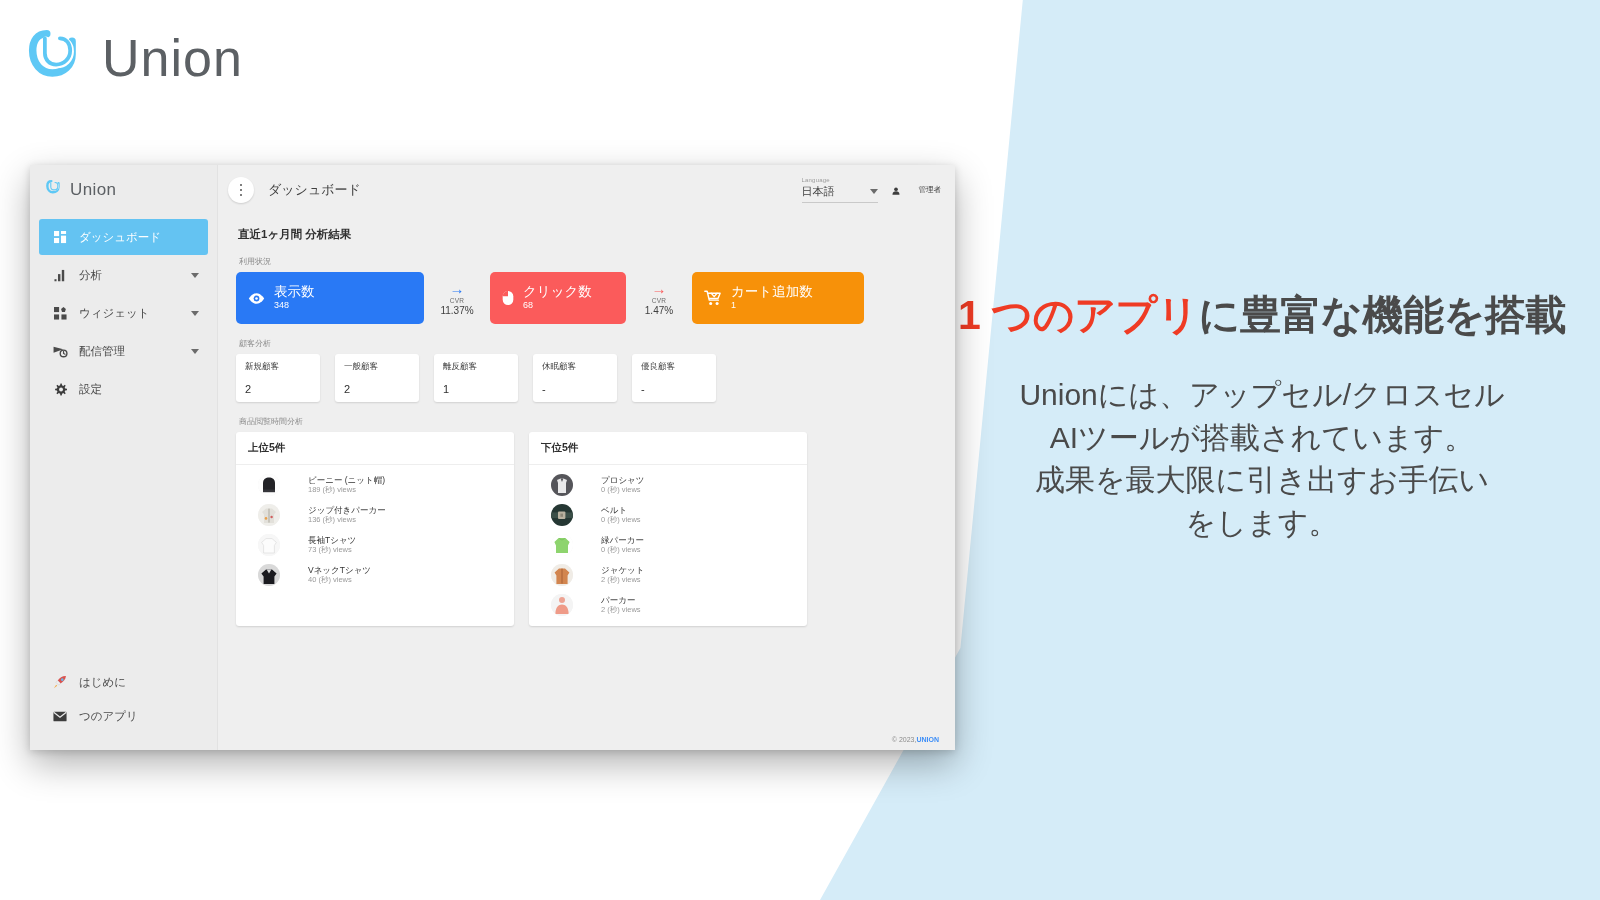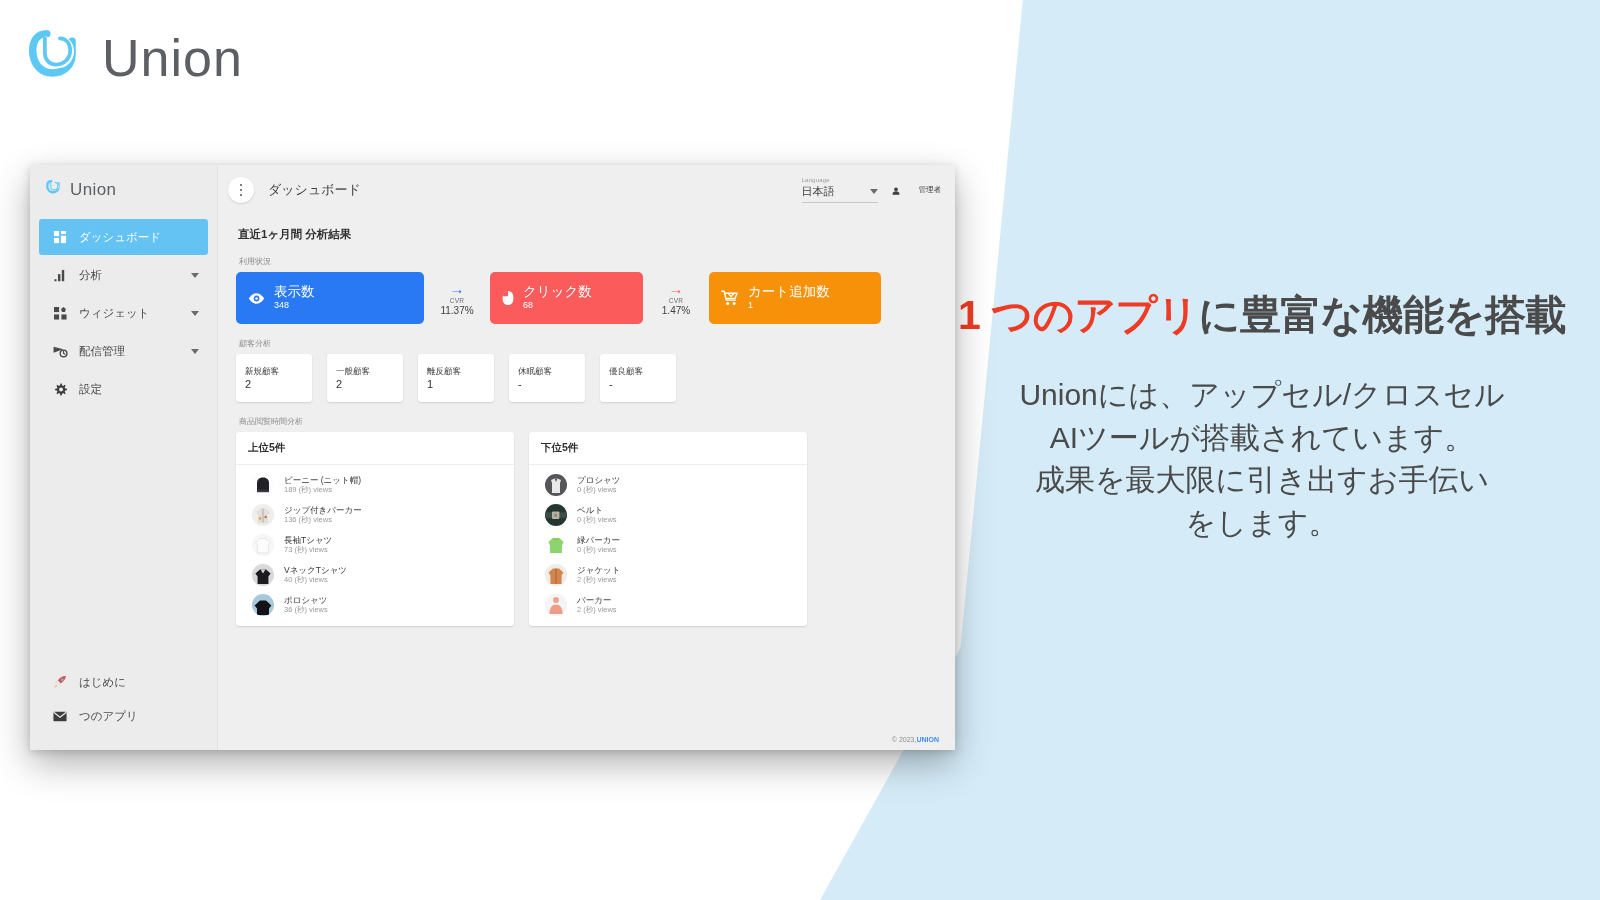--- a/index.html
+++ b/index.html
@@ -96,57 +96,57 @@
   .section-title{ font-size:11.5px; font-weight:bold; color:#2f2f2f; margin:4px 0 14px 2px; }
   .group-label{ font-size:8px; color:#8a8a8a; margin:0 0 5px 3px; }
 
   
   .kpi-row{ display:flex; align-items:center; margin-bottom:14px; }
   .kpi-card{
     height:52px; border-radius:5px; display:flex; align-items:center;
     padding:0 12px; gap:9px; color:#fff; flex-shrink:0;
   }
   .kpi-card.blue{ background:#2979f5; width:188px; }
-  .kpi-card.red{ background:#fb5b5b; width:153px; }
+  .kpi-card.red{ background:#fb5b5b; width:136px; }
   .kpi-card.orange{ background:#f79109; width:172px; }
   .kpi-ico{ display:flex; align-items:center; justify-content:center; flex-shrink:0; }
   .kpi-txt .kpi-name{ font-size:13.5px; line-height:1.15; }
   .kpi-txt .kpi-val{ font-size:9px; line-height:1.3; }
   .kpi-gap{
     width:66px; display:flex; flex-direction:column; align-items:center;
     justify-content:center; gap:1px;
   }
   .kpi-arrow{ font-size:15px; line-height:1; }
   .kpi-arrow.b{ color:#2979f5; }
   .kpi-arrow.r{ color:#fb5b5b; }
   .cvr-lbl{ font-size:6.5px; color:#6d6d6d; letter-spacing:.3px; }
   .cvr-val{ font-size:10px; color:#3f3f3f; }
 
   
   .cust-row{ display:flex; gap:15px; margin-bottom:14px; }
   .cust-card{
-    width:76px; height:48px; background:#fff; border-radius:3px;
+    width:84px; height:48px; background:#fff; border-radius:3px;
     box-shadow:0 1px 2px rgba(0,0,0,.13); padding:7px 9px;
-    display:flex; flex-direction:column; justify-content:center;
+    display:flex; flex-direction:column; justify-content:space-between;
   }
   .cust-name{ font-size:8.5px; color:#3a3a3a; }
   .cust-val{ font-size:11px; color:#2f2f2f; }
 
   
   .prod-row{ display:flex; gap:15px; }
   .prod-panel{
     width:278px; background:#fff; border-radius:3px;
     box-shadow:0 1px 2px rgba(0,0,0,.13); overflow:hidden;
   }
   .prod-head{
     font-size:10.5px; font-weight:bold; color:#2f2f2f;
     padding:9px 12px; border-bottom:1px solid #eeeeee;
   }
   .prod-list{ padding:5px 0 6px 0; }
-  .prod-item{ display:flex; align-items:center; padding:4px 12px 4px 16px; gap:10px; }
+  .prod-item{ display:flex; align-items:center; padding:4px 12px 4px 22px; gap:28px; }
   .thumb{ width:22px; height:22px; border-radius:50%; overflow:hidden; flex-shrink:0; background:#f3f3f3; }
   .prod-info .p-name{ font-size:8.5px; color:#333; line-height:1.25; }
   .prod-info .p-views{ font-size:7.5px; color:#9a9a9a; line-height:1.3; }
 
   
   .app-footer{
     height:22px; display:flex; align-items:center; justify-content:flex-end;
     padding-right:16px; flex-shrink:0;
   }
   .cp-gray{ font-size:7px; color:#8d8d8d; }
@@ -458,32 +458,20 @@
                     <path d="M3.4 9.6 L8 5.4 L14 5.4 L18.6 9.6 L16.4 12.4 L16.4 20 L5.6 20 L5.6 12.4 Z" fill="#1b1b20"></path>
                     <path d="M8.6 5.4 L11 9.4 L13.4 5.4 Z" fill="#d9d9d9"></path>
                   </svg>
               </span>
               <span class="prod-info">
                 <div class="p-name">VネックTシャツ</div>
                 <div class="p-views">40 (秒) views</div>
               </span>
             </div>
 
-            <div class="prod-item">
-              <span class="thumb">
-                <svg width="22" height="22" viewBox="0 0 22 22">
-                    <rect width="22" height="22" fill="#a7c9dc"></rect>
-                    <path d="M2.6 11.4 L8 6.4 L14 6.4 L19.4 11.4 L17 14.4 L17 21 L5 21 L5 14.4 Z" fill="#121217"></path>
-                  </svg>
-              </span>
-              <span class="prod-info">
-                <div class="p-name">ポロシャツ</div>
-                <div class="p-views">36 (秒) views</div>
-              </span>
-            </div>
           </div>
         </div>
 
         <div class="prod-panel">
           <div class="prod-head">下位5件</div>
           <div class="prod-list">
 
             <div class="prod-item">
               <span class="thumb">
                 <svg width="22" height="22" viewBox="0 0 22 22">

